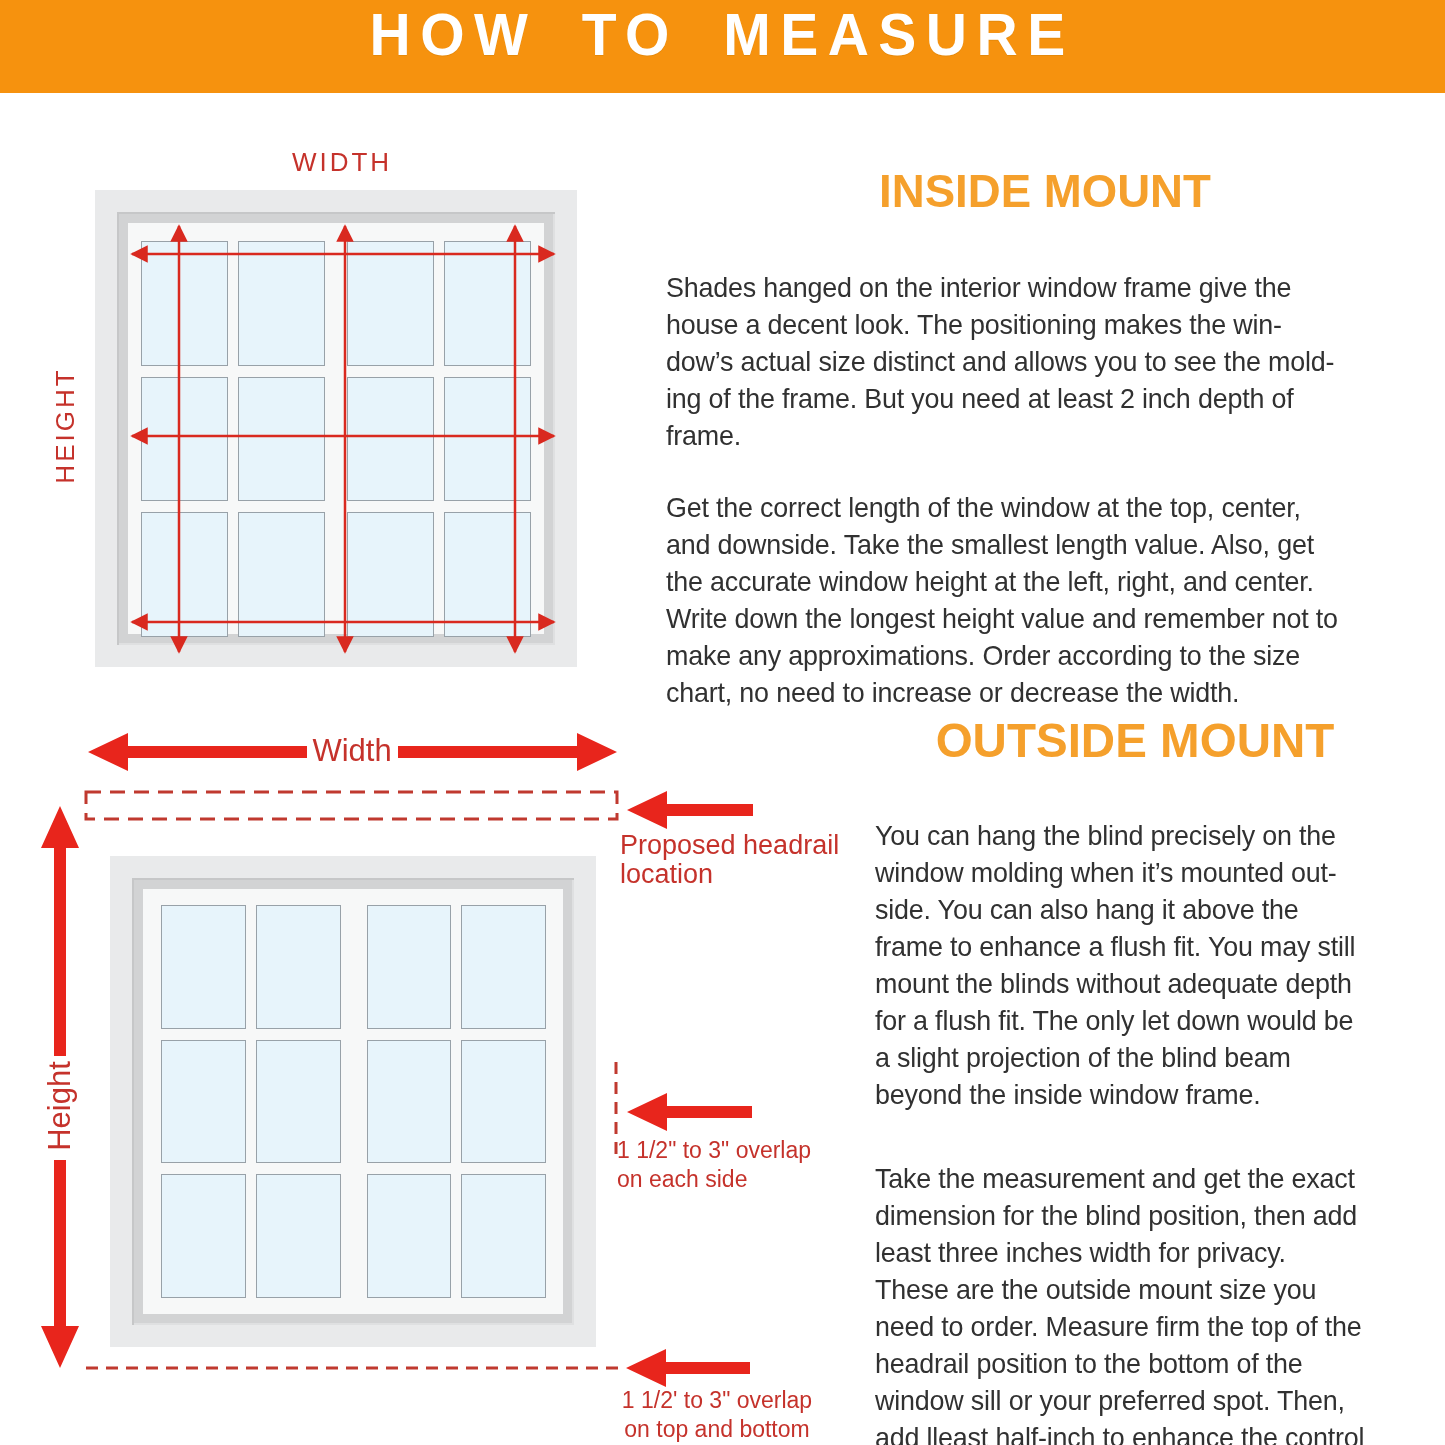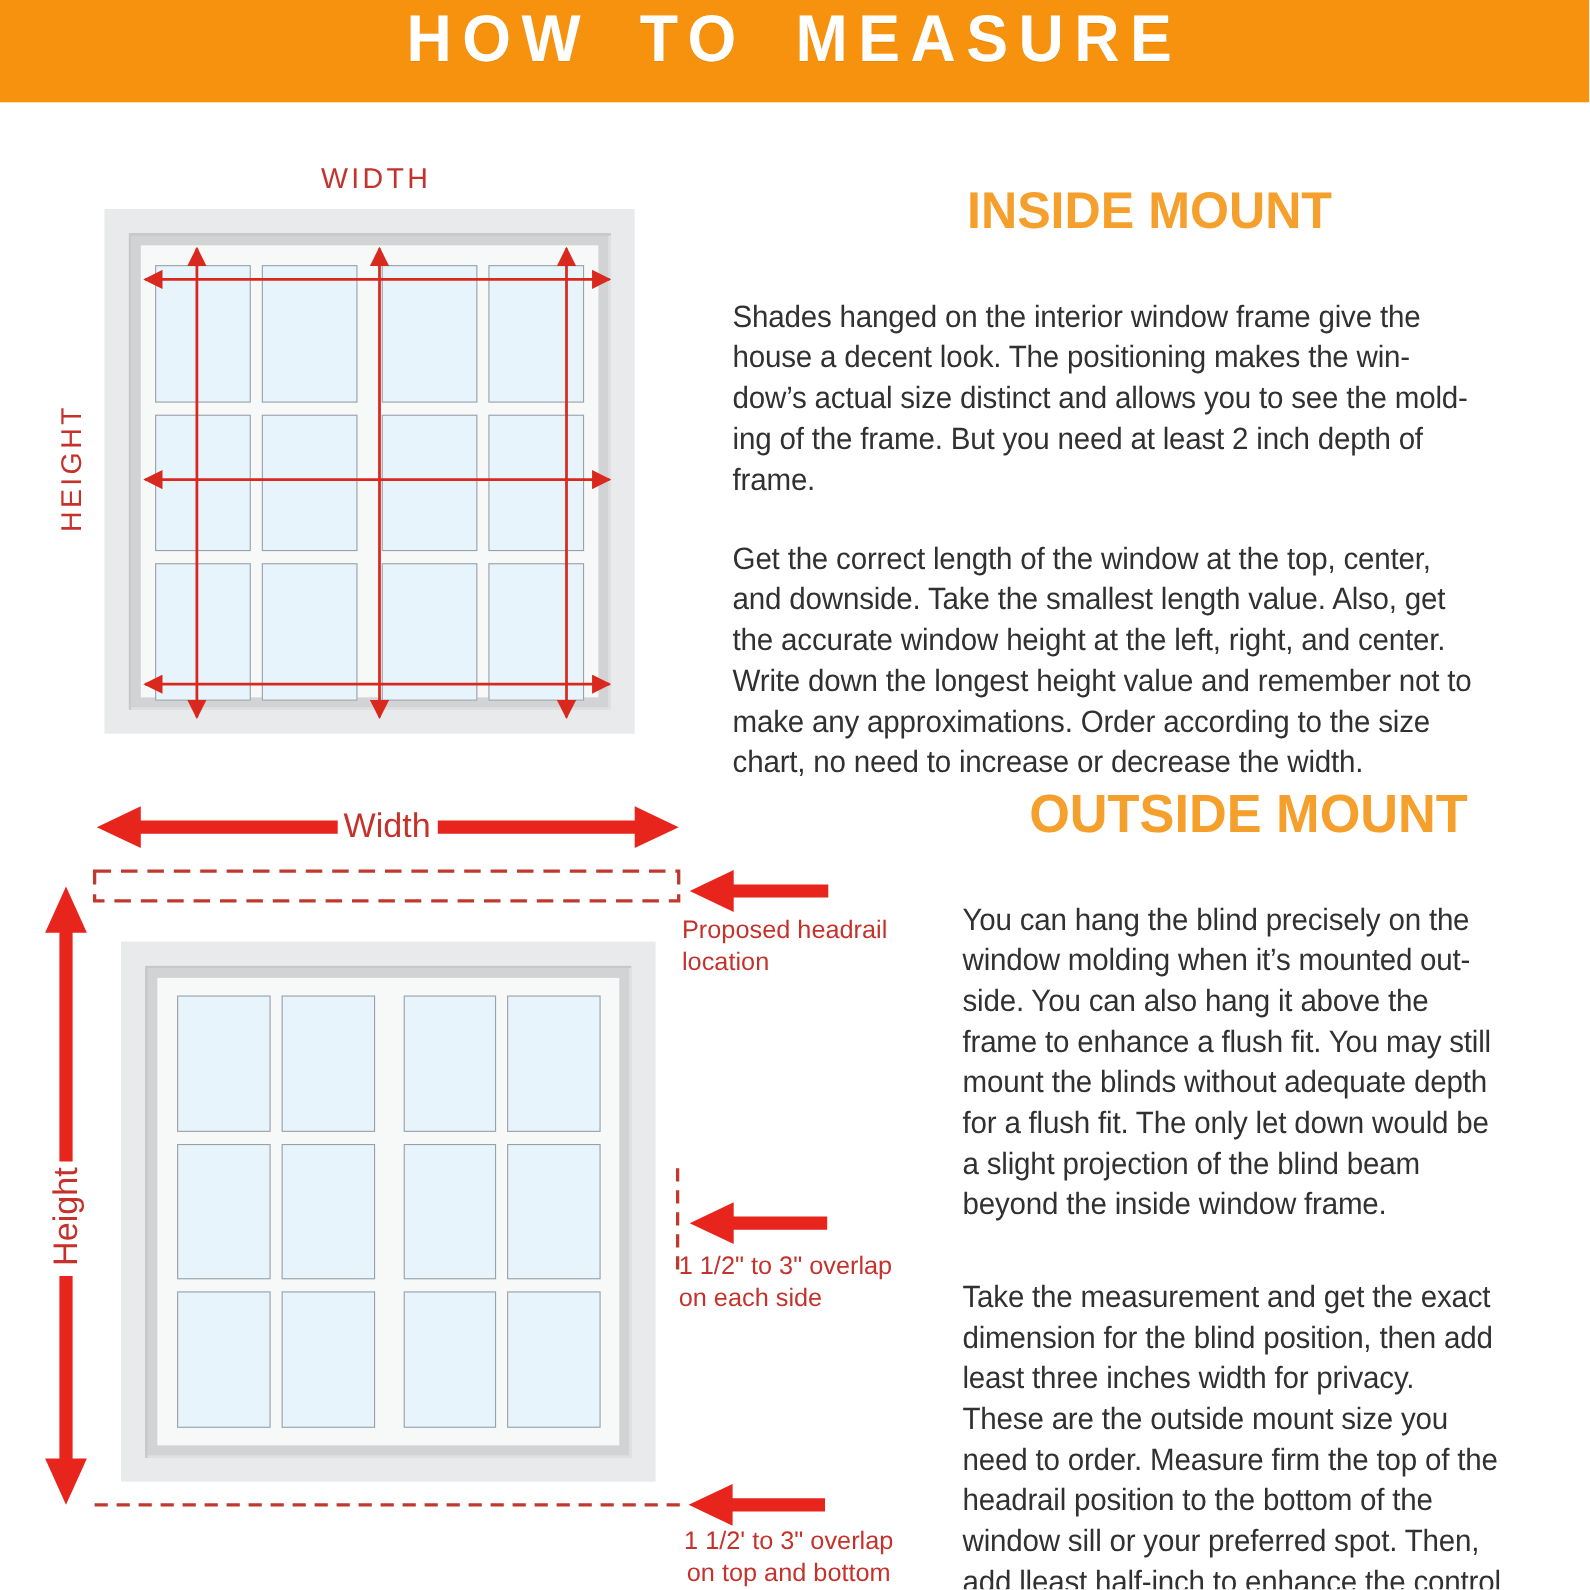--- a/index.html
+++ b/index.html
@@ -45,21 +45,21 @@
   .mk{fill:var(--line-red);}
   .dashedrect{fill:none;stroke:var(--dash-red);stroke-width:3;stroke-dasharray:15 9;}
   .dashedline{fill:none;stroke:var(--dash-red);stroke-width:3;stroke-dasharray:12 8;}
   
   .rlabel{position:absolute;color:var(--label-red);white-space:pre-line;}
   .lbl-width1{left:232px;top:147px;width:220px;text-align:center;font-size:26px;letter-spacing:3px;}
   .vlabel{width:160px;text-align:center;transform:rotate(-90deg);}
   .lbl-height1{left:-15px;top:410px;font-size:26px;letter-spacing:3px;}
   .lbl-width2{left:242px;top:733px;width:220px;text-align:center;font-size:31px;}
   .lbl-height2{left:-20px;top:1088px;font-size:31px;}
-  .lbl-headrail{left:620px;top:831px;font-size:23px;line-height:29px;}
+  .lbl-headrail{left:620px;top:831px;font-size:27px;line-height:29px;}
   .lbl-side{left:617px;top:1136px;font-size:23px;line-height:29px;}
   .lbl-bottom{left:612px;top:1386px;width:210px;text-align:center;font-size:23px;line-height:29px;}
   
   .mount-heading{
     position:absolute;margin:0;color:var(--heading-orange);
     font-weight:700;text-align:center;transform:scaleX(0.97);
   }
   .heading-inside{left:655px;top:163px;width:780px;font-size:47px;}
   .heading-outside{left:850px;top:712px;width:570px;font-size:49px;}
   .para{

